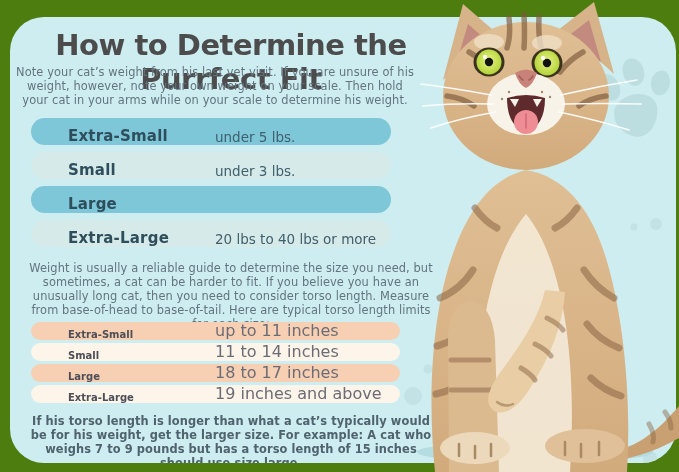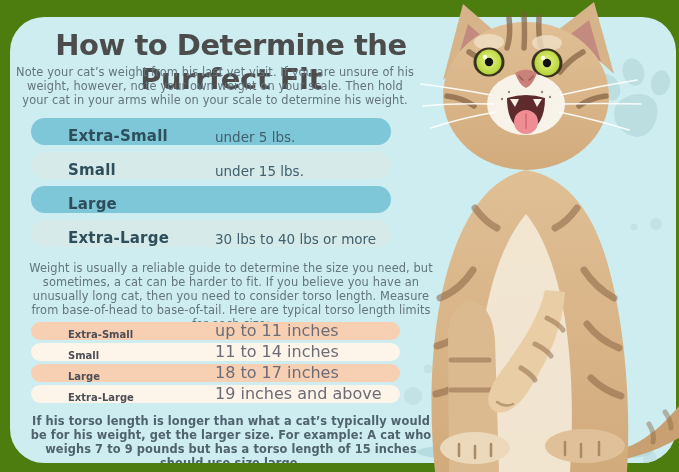--- a/index.html
+++ b/index.html
@@ -72,28 +72,28 @@
 
     <p class="para intro">Note your cat’s weight from his last vet visit. If you are unsure of his weight, however, note your own weight on your scale. Then hold your cat in your arms while on your scale to determine his weight.</p>
 
     <div class="tbl t1">
       <div class="row dark">
         <span class="lbl">Extra-Small</span>
         <span class="val">under 5 lbs.</span>
       </div>
       <div class="row light">
         <span class="lbl">Small</span>
-        <span class="val">under 15 lbs.</span>
+        <span class="val">under 3 lbs.</span>
       </div>
       <div class="row dark">
         <span class="lbl">Large</span>
       </div>
       <div class="row light">
         <span class="lbl">Extra-Large</span>
-        <span class="val">30 lbs to 40 lbs or more</span>
+        <span class="val">20 lbs to 40 lbs or more</span>
       </div>
     </div>
 
     <p class="para mid">Weight is usually a reliable guide to determine the size you need, but sometimes, a cat can be harder to fit. If you believe you have an unusually long cat, then you need to consider torso length. Measure from base-of-head to base-of-tail. Here are typical torso length limits for each size:</p>
 
     <div class="tbl t2">
       <div class="row dark">
         <span class="lbl">Extra-Small</span>
         <span class="val">up to 11 inches</span>
       </div>

